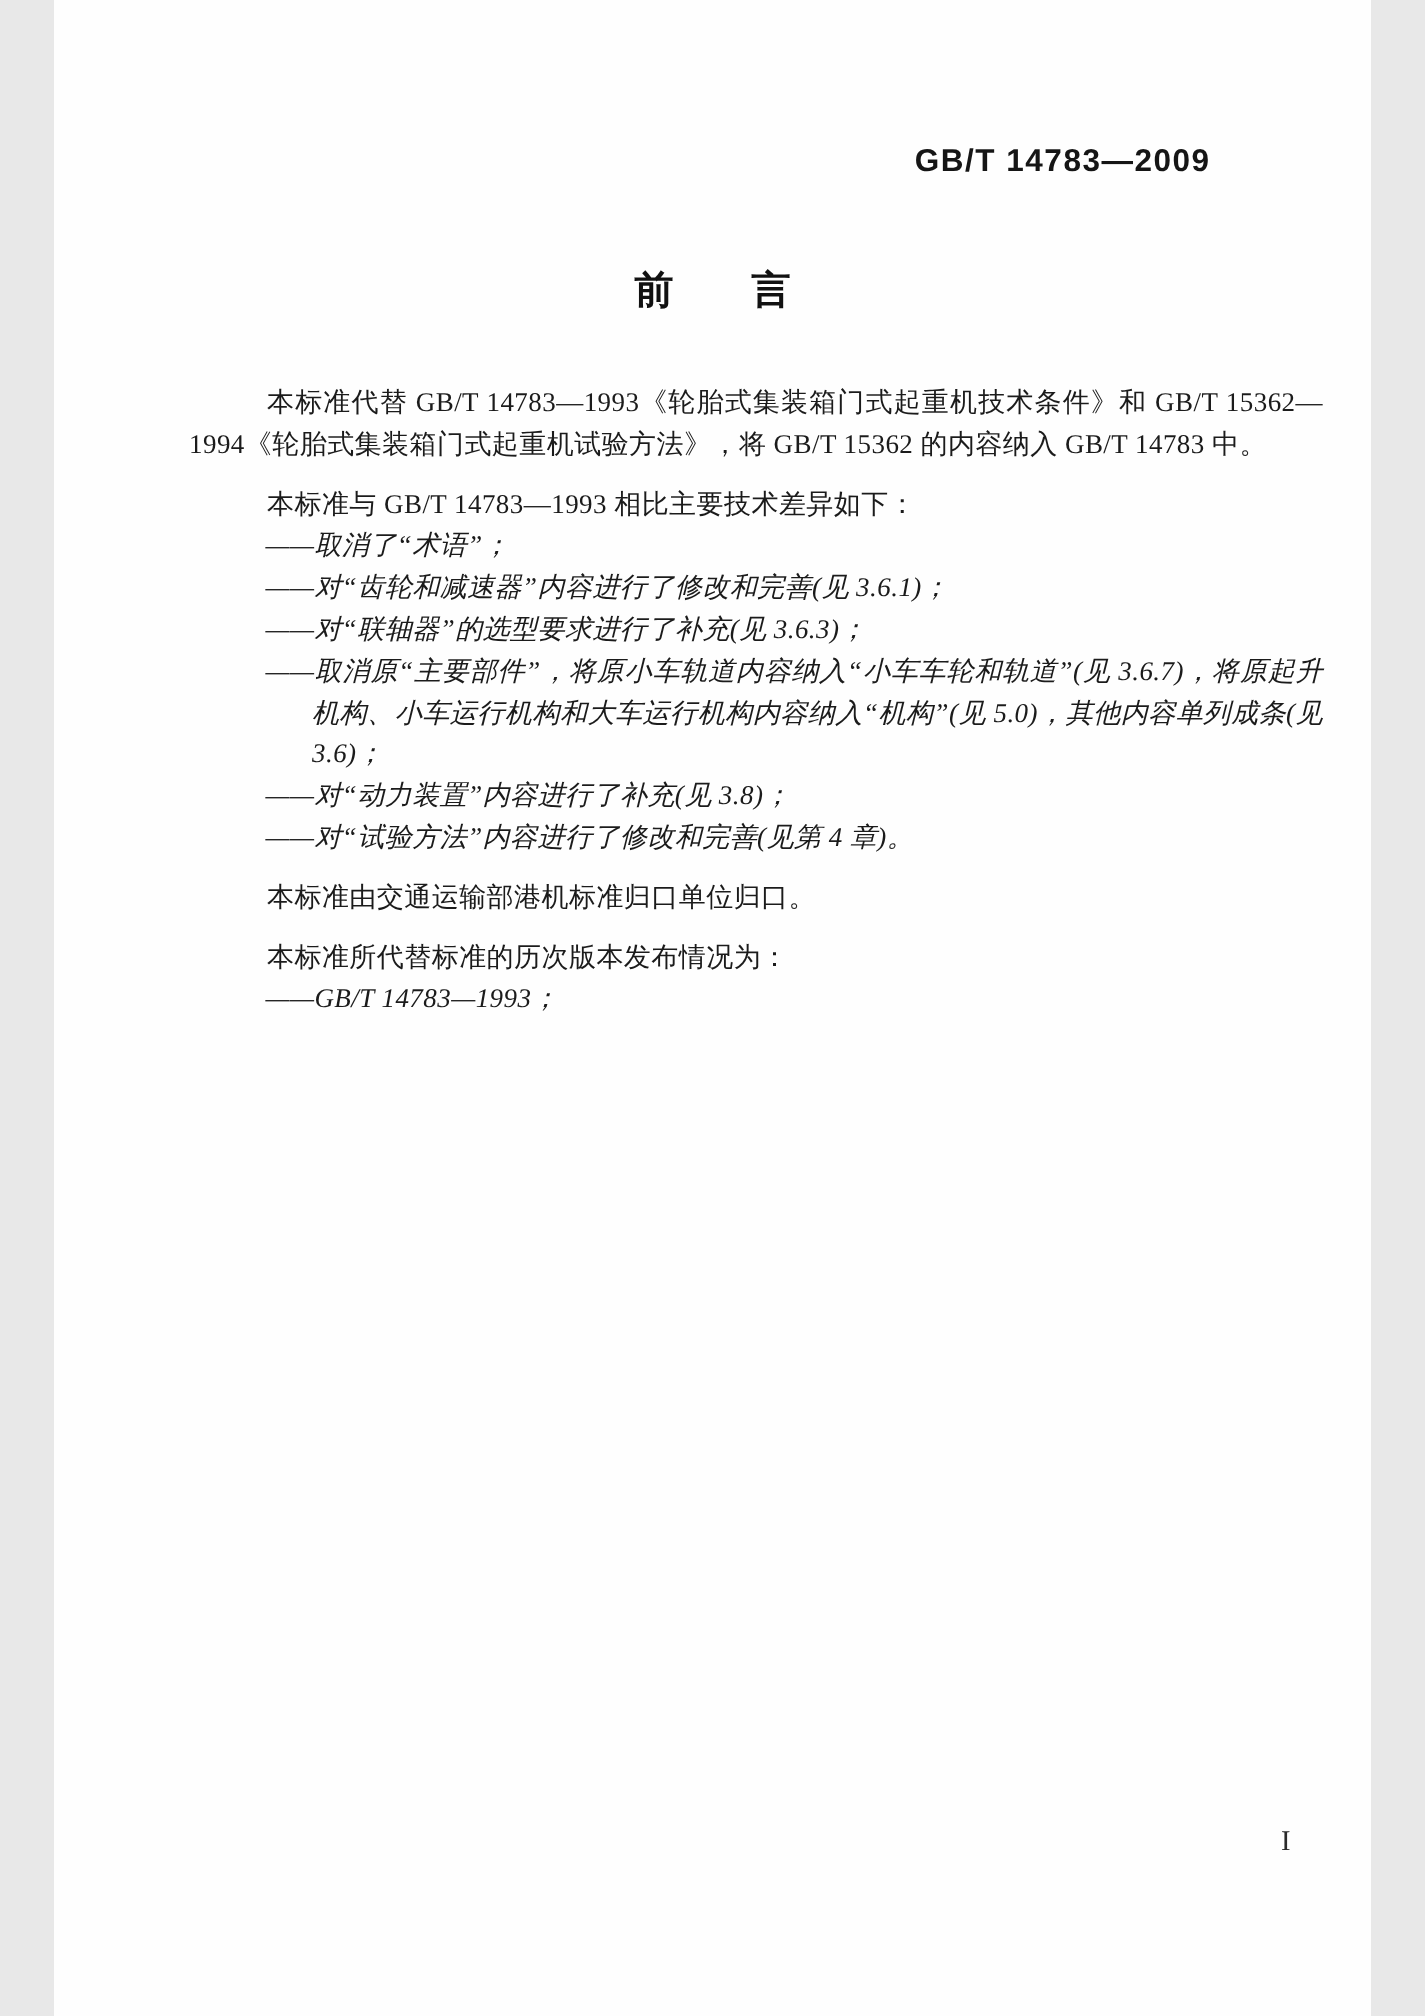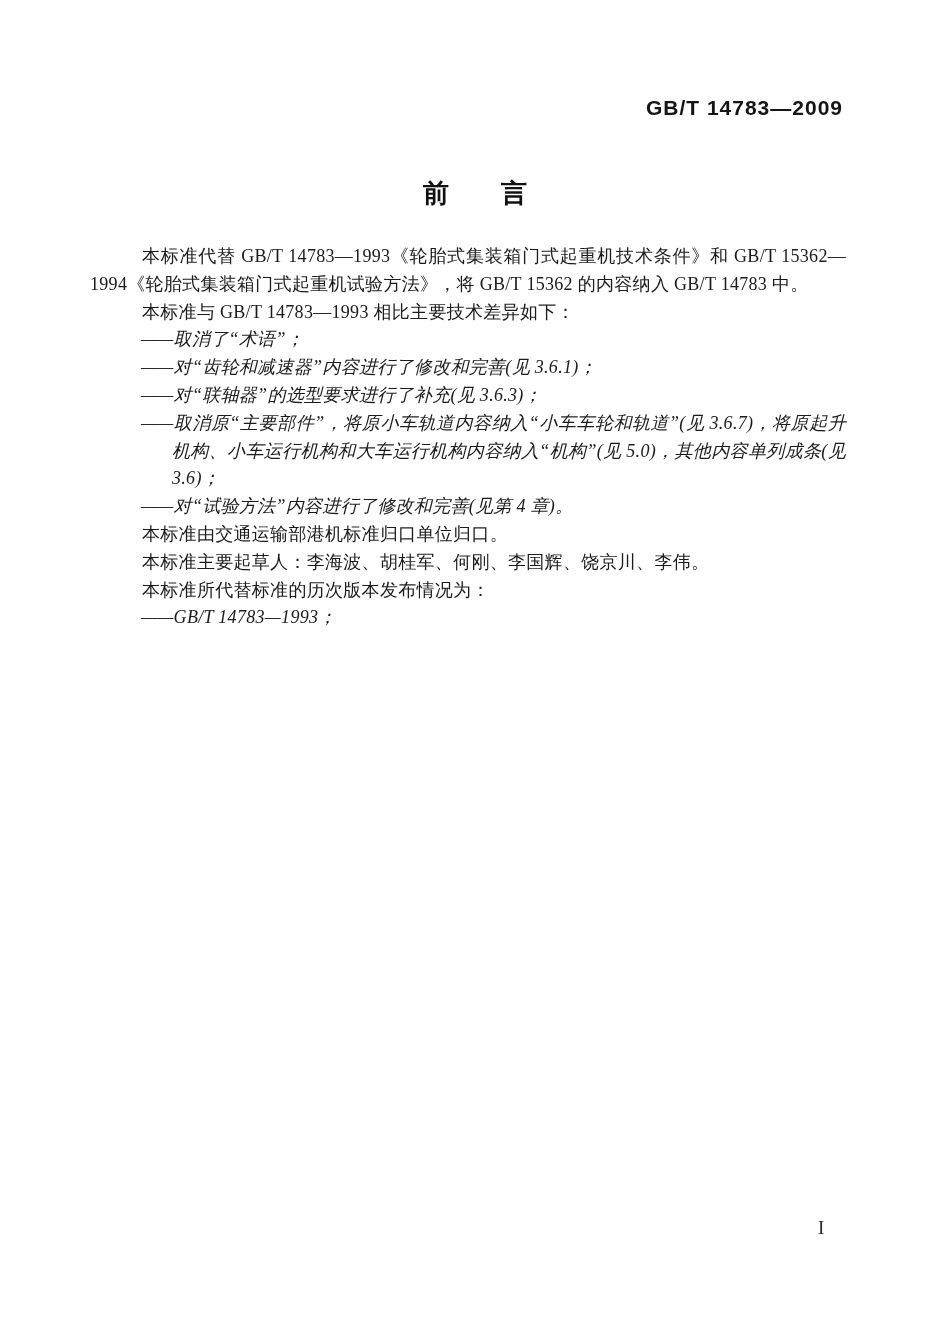--- a/index.html
+++ b/index.html
@@ -2,21 +2,21 @@
 <html lang="zh"><head>
 <meta charset="utf-8">
 <style>
   html, body {
     margin: 0;
     padding: 0;
     background: #e8e8e8;
   }
   .page {
     position: relative;
-    width: 950px;
+    width: 878px;
     height: 1344px;
     margin: 0 auto;
     background: #fefefe;
     overflow: hidden;
     color: #1b1b1b;
     font-family: "Liberation Serif", "DejaVu Serif", serif;
   }
   .header-code {
     position: absolute;
     top: 96px;
@@ -48,20 +48,21 @@
     line-height: 27.8px;
     text-align: justify;
     letter-spacing: 0.3px;
   }
   .content p {
     margin: 0;
     padding: 0;
   }
   .content p.indent {
     text-indent: 52px;
+    margin-top: 12px;
   }
   .content p.dash {
     padding-left: 82px;
     text-indent: -31px;
     font-style: italic;
   }
   .page-number {
     position: absolute;
     top: 1217px;
     left: 818px;
@@ -79,22 +80,22 @@
 
   <div class="doc-title">前　　言</div>
 
   <div class="content">
     <p class="indent">本标准代替 GB/T 14783—1993《轮胎式集装箱门式起重机技术条件》和 GB/T 15362—1994《轮胎式集装箱门式起重机试验方法》，将 GB/T 15362 的内容纳入 GB/T 14783 中。</p>
     <p class="indent">本标准与 GB/T 14783—1993 相比主要技术差异如下：</p>
     <p class="dash">——取消了“术语”；</p>
     <p class="dash">——对“齿轮和减速器”内容进行了修改和完善(见 3.6.1)；</p>
     <p class="dash">——对“联轴器”的选型要求进行了补充(见 3.6.3)；</p>
     <p class="dash">——取消原“主要部件”，将原小车轨道内容纳入“小车车轮和轨道”(见 3.6.7)，将原起升机构、小车运行机构和大车运行机构内容纳入“机构”(见 5.0)，其他内容单列成条(见 3.6)；</p>
+    <p class="dash">——对“动力装置”内容进行了补充(见 3.8)；</p>
     <p class="dash">——对“试验方法”内容进行了修改和完善(见第 4 章)。</p>
     <p class="indent">本标准由交通运输部港机标准归口单位归口。</p>
-    <p class="indent">本标准主要起草人：李海波、胡桂军、何刚、李国辉、饶京川、李伟。</p>
     <p class="indent">本标准所代替标准的历次版本发布情况为：</p>
     <p class="dash">——GB/T 14783—1993；</p>
   </div>
 
   <div class="page-number">I</div>
 
 </div>
 
 </body></html>

